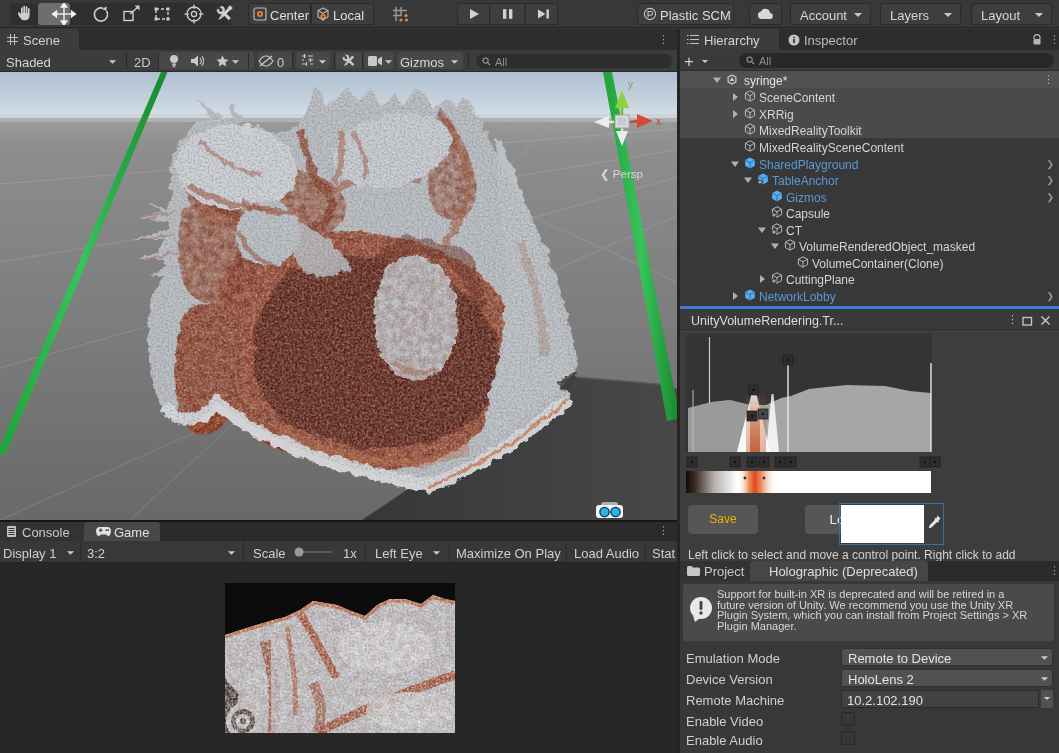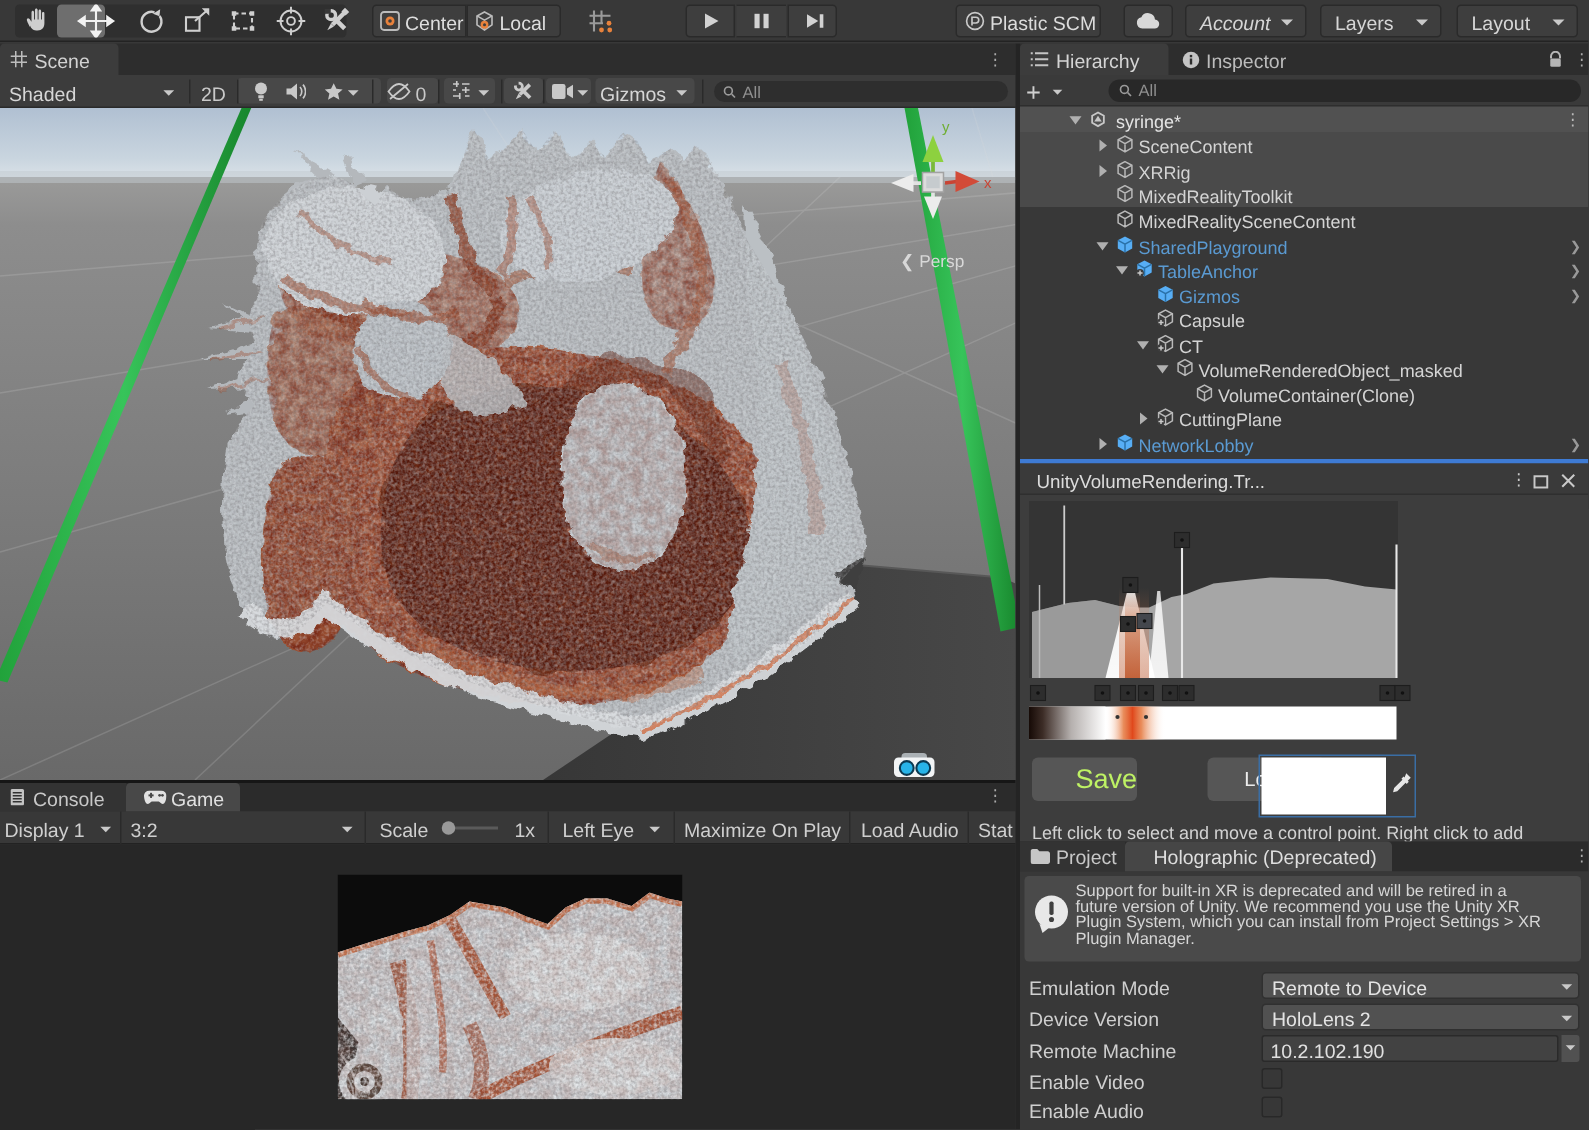--- a/index.html
+++ b/index.html
@@ -118,21 +118,21 @@
         <path d="M5 10V4.5h2.6a1.9 1.9 0 0 1 0 3.8H5"></path>
       </svg>
     <div class="abs txt" style="left:660px;top:9px;color:#dcdcdc;">Plastic SCM</div>
 
     <div class="abs" style="left:749px;top:3px;width:33px;height:22px;background:#3e3e3e;border:1px solid #2a2a2a;border-radius:3px;"></div>
     <svg class="abs" style="left:757px;top:8px" width="17" height="12" viewBox="0 0 17 12" fill="#d8d8d8">
         <path d="M4.5 11a3.8 3.8 0 0 1-.6-7.5A4.8 4.8 0 0 1 13 5a3 3 0 0 1-.4 6z"></path>
       </svg>
 
     <div class="abs" style="left:790px;top:3px;width:81px;height:22px;background:#3e3e3e;border:1px solid #2a2a2a;border-radius:3px;"></div>
-    <div class="abs txt" style="left:800px;top:9px;color:#d6d6d6;font-style:italic;">Account</div>
+    <div class="abs txt" style="left:800px;top:9px;color:#d6d6d6;">Account</div>
     <svg class="abs" style="left:853px;top:12px" width="10" height="6" viewBox="0 0 10 6" fill="#c9c9c9">
         <path d="M1 1l4 4 4-4z"></path>
       </svg>
     <div class="abs" style="left:880px;top:3px;width:81px;height:22px;background:#3e3e3e;border:1px solid #2a2a2a;border-radius:3px;"></div>
     <div class="abs txt" style="left:890px;top:9px;color:#d6d6d6;">Layers</div>
     <svg class="abs" style="left:943px;top:12px" width="10" height="6" viewBox="0 0 10 6" fill="#c9c9c9">
         <path d="M1 1l4 4 4-4z"></path>
       </svg>
     <div class="abs" style="left:971px;top:3px;width:81px;height:22px;background:#3e3e3e;border:1px solid #2a2a2a;border-radius:3px;"></div>
     <div class="abs txt" style="left:981px;top:9px;color:#d6d6d6;">Layout</div>
@@ -804,21 +804,21 @@
           <circle cx="255" cy="132" r="1.2"></circle>
         </g>
 
       <rect x="6" y="141" width="245" height="22" fill="#ffffff"></rect>
       <rect x="6" y="141" width="51" height="22" fill="url(#gbarleft)"></rect>
       <rect x="57" y="141" width="40" height="22" fill="url(#gbarorange)"></rect>
       <circle cx="65" cy="148" r="1.4" fill="#333"></circle>
         <circle cx="84" cy="148" r="1.4" fill="#333"></circle>
     </svg>
 
-    <div class="abs" style="left:8px;top:199px;width:70px;height:29px;background:#565656;border-radius:4px;text-align:right;color:#bef264;font-size:18px;line-height:29px;">Save</div>
+    <div class="abs" style="left:8px;top:199px;width:70px;height:29px;background:#565656;border-radius:4px;text-align:center;color:#eab308;font-size:12px;line-height:29px;">Save</div>
     <div class="abs" style="left:85px;top:199px;width:79px;height:29px;background:#565656;border-radius:4px;text-align:center;color:#ececec;font-size:13.5px;line-height:29px;margin-left:40px;">Load</div>
 
     <div class="abs" style="left:159px;top:197px;width:105px;height:42px;border:1px solid #3a6ea5;"></div>
     <div class="abs" style="left:161px;top:199px;width:83px;height:38px;background:#ffffff;"></div>
     <svg class="abs" style="left:248px;top:208px" width="14" height="16" viewBox="0 0 14 16">
         <path d="M9.5 1.5l3 3-2 2 .7.7-1.4 1.4-.7-.7-5.6 5.6-2.8.7.7-2.8L7 5.8l-.7-.7L7.7 3.7l.7.7z" fill="#e6e6e6"></path>
       </svg>
 
     <div class="abs" style="left:8px;top:242px;width:374px;overflow:hidden;color:#d2d2d2;font-size:12px;white-space:nowrap;">Left click to select and move a control point. Right click to add</div>
   </div>

